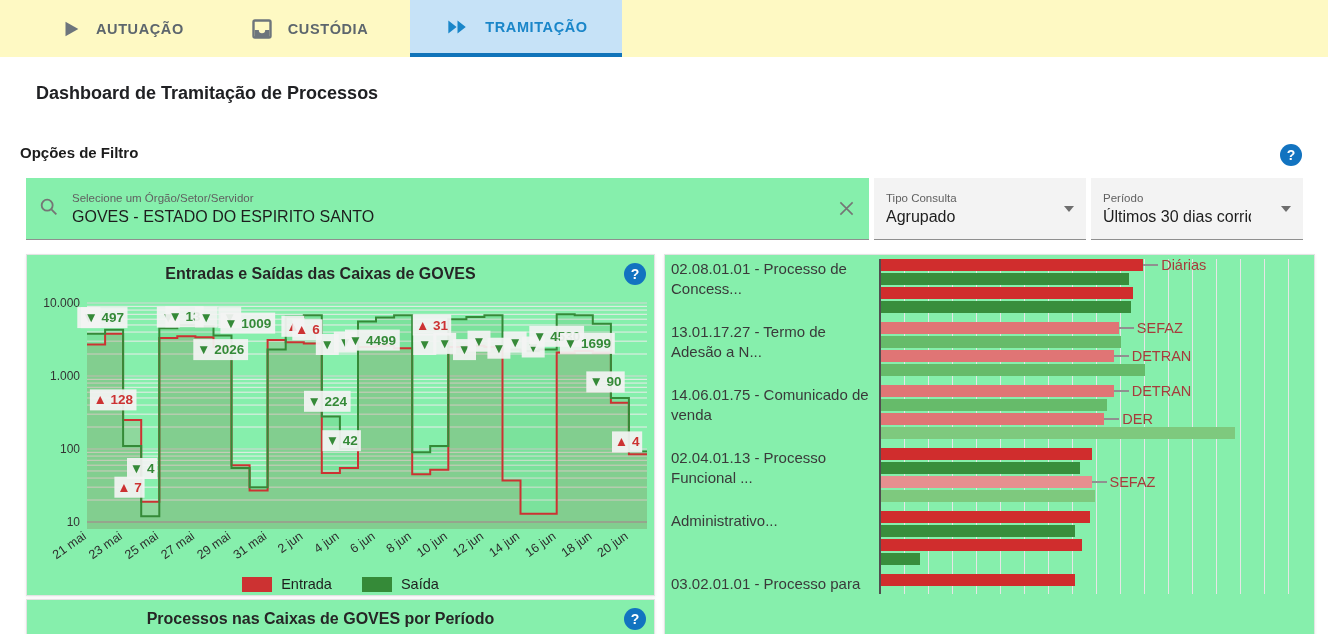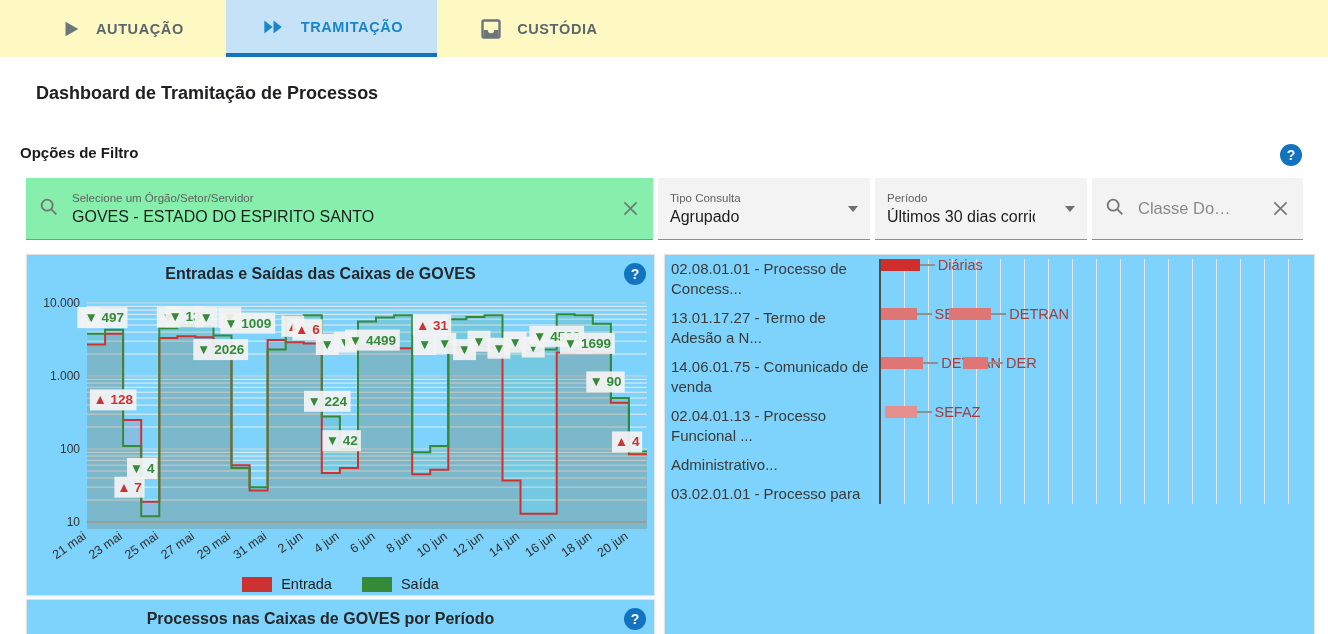--- a/index.html
+++ b/index.html
@@ -29,21 +29,21 @@
   .field.sel .fvalue{width:148px;}
   .field.classe{width:211px;}
   .placeholder{color:#8a8a8a;font-size:16.5px;flex:1;white-space:nowrap;overflow:hidden;}
   .caret{width:0;height:0;border-left:5.5px solid transparent;border-right:5.5px solid transparent;
     border-top:6.5px solid #6e6e6e;margin-left:4px;}
   .xicon{display:flex;align-items:center;cursor:pointer;}
   
   .cards{display:flex;gap:9px;margin:0 13px 0 26px;align-items:flex-start;}
   .col-left{width:629px;flex:0 0 auto;}
   .col-right{flex:1;min-width:0;}
-  .card{background:#7dd3fc;border:1px solid #e3e3e3;box-shadow:0 1px 3px rgba(0,0,0,.07);box-sizing:border-box;}
+  .card{background:#86efac;border:1px solid #e3e3e3;box-shadow:0 1px 3px rgba(0,0,0,.07);box-sizing:border-box;}
   .card-head{position:relative;height:38px;display:flex;align-items:center;justify-content:center;}
   .card-title{font-size:16px;font-weight:bold;color:#262626;padding-right:40px;}
   .card-chart{height:342px;}
   .card-bottom{margin-top:3px;height:46px;}
   .card-right{height:540px;}
   .ticon{position:absolute;right:9px;top:9px;display:flex;cursor:pointer;}
   
   #step-svg{display:block;}
   .tick{font-size:12px;fill:#333;}
   .xtick{font-size:12.5px;fill:#2d2d2d;}
@@ -52,54 +52,54 @@
     color:#1e1e1e;height:22px;}
   .legend .item{display:flex;align-items:center;}
   .sw{width:30px;height:15px;display:inline-block;margin-right:9px;}
   
   #barchart{position:relative;margin:4px 6px 0 6px;}
   .grid-bg{position:absolute;left:208px;top:0;bottom:0;right:0;border-left:2px solid #4f4f4f;
     background:repeating-linear-gradient(90deg,transparent 0 23px,#e6e6e6 23px 24px);}
   .bar-group{display:flex;position:relative;margin-bottom:9px;}
   .bar-label{width:200px;flex:0 0 auto;text-align:left;padding-right:8px;font-size:15px;
     color:#3a3a3a;line-height:20px;}
-  .bar-plot{flex:1;display:flex;flex-direction:row;gap:2px;padding-left:2px;min-width:0;}
+  .bar-plot{flex:1;display:flex;flex-direction:column;gap:2px;padding-left:2px;min-width:0;}
   .bar-row{display:flex;align-items:center;height:12px;}
   .bar{height:12px;flex:0 0 auto;}
   .bar-conn{width:15px;height:2px;background:#909090;flex:0 0 auto;}
   .bar-note{font-size:14.5px;color:#a63c3c;margin-left:3px;white-space:nowrap;}
 </style>
 </head>
 <body>
 
 <div class="tabbar">
   <div class="tab">
     <span class="ico">
       <svg viewBox="0 0 24 24" width="22" height="22">
           <path d="M6 4l14 8-14 8z" fill="#6d757c"></path>
         </svg>
     </span>
     <span>AUTUAÇÃO</span>
   </div>
-  <div class="tab active">
-    <span class="ico">
-      <svg viewBox="0 0 24 24" width="27" height="22">
-          <path d="M2 5l9 7-9 7zM12 5l9 7-9 7z" fill="#1a86c9"></path>
-        </svg>
-    </span>
-    <span>TRAMITAÇÃO</span>
-  </div>
   <div class="tab">
     <span class="ico">
       <svg viewBox="0 0 24 24" width="24" height="24">
         <path d="M5 3.5h14a1.5 1.5 0 0 1 1.5 1.5v14a1.5 1.5 0 0 1-1.5 1.5H5A1.5 1.5 0 0 1 3.5 19V5A1.5 1.5 0 0 1 5 3.5z" fill="none" stroke="#6d757c" stroke-width="2.4"></path>
         <path d="M4.7 13h4.1a3.2 3.2 0 0 0 6.4 0h4.1v6.2a.8.8 0 0 1-.8.8H5.5a.8.8 0 0 1-.8-.8z" fill="#6d757c"></path>
       </svg>
     </span>
     <span>CUSTÓDIA</span>
+  </div>
+  <div class="tab active">
+    <span class="ico">
+      <svg viewBox="0 0 24 24" width="27" height="22">
+          <path d="M2 5l9 7-9 7zM12 5l9 7-9 7z" fill="#1a86c9"></path>
+        </svg>
+    </span>
+    <span>TRAMITAÇÃO</span>
   </div>
 </div>
 
 <h1>Dashboard de Tramitação de Processos</h1>
 
 <div class="filter-head">
   <span>Opções de Filtro</span>
   <span class="help">?</span>
 </div>
 
@@ -131,34 +131,20 @@
   </div>
 
   <div class="field sel">
     <div class="fcol">
       <div class="flabel">Período</div>
       <div class="fvalue">Últimos 30 dias corridos</div>
     </div>
     <span class="caret"></span>
   </div>
 
-  <div class="field classe">
-    <span>
-      <svg viewBox="0 0 24 24" width="22" height="22">
-          <circle cx="10" cy="10" r="6" fill="none" stroke="#757575" stroke-width="2"></circle>
-          <line x1="14.6" y1="14.6" x2="20" y2="20" stroke="#757575" stroke-width="2"></line>
-        </svg>
-    </span>
-    <span class="placeholder">Classe Do…</span>
-    <span class="xicon">
-      <svg viewBox="0 0 24 24" width="21" height="21">
-          <path d="M5 5 19 19M19 5 5 19" stroke="#757575" stroke-width="1.8"></path>
-        </svg>
-    </span>
-  </div>
 </div>
 
 <div class="cards">
   <div class="col-left">
     <div class="card card-chart">
       <div class="card-head">
         <span class="card-title">Entradas e Saídas das Caixas de GOVES</span>
         <span class="help abs">?</span>
       </div>
       <svg id="step-svg" width="627" height="280">

